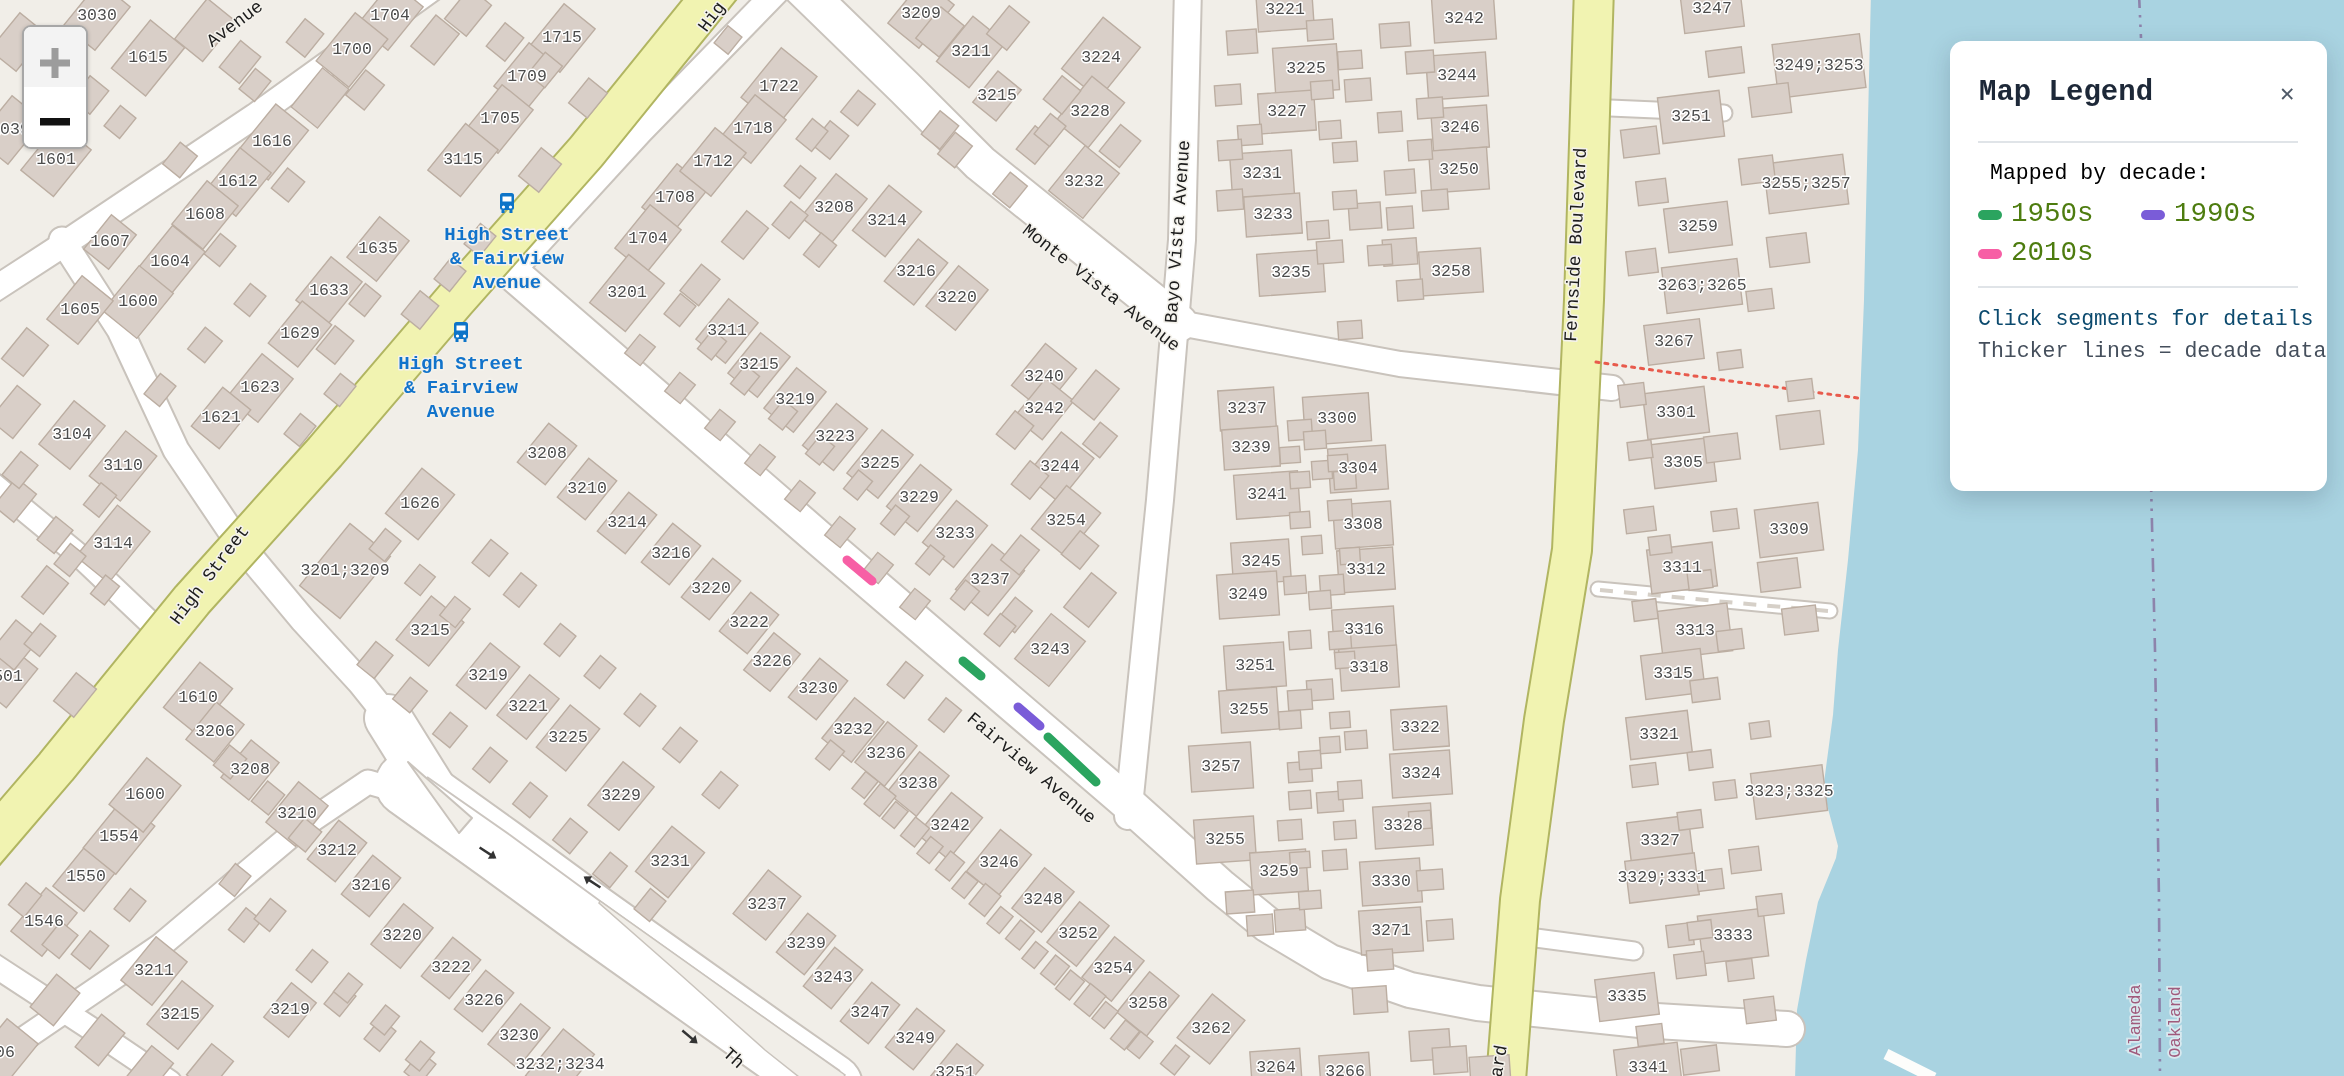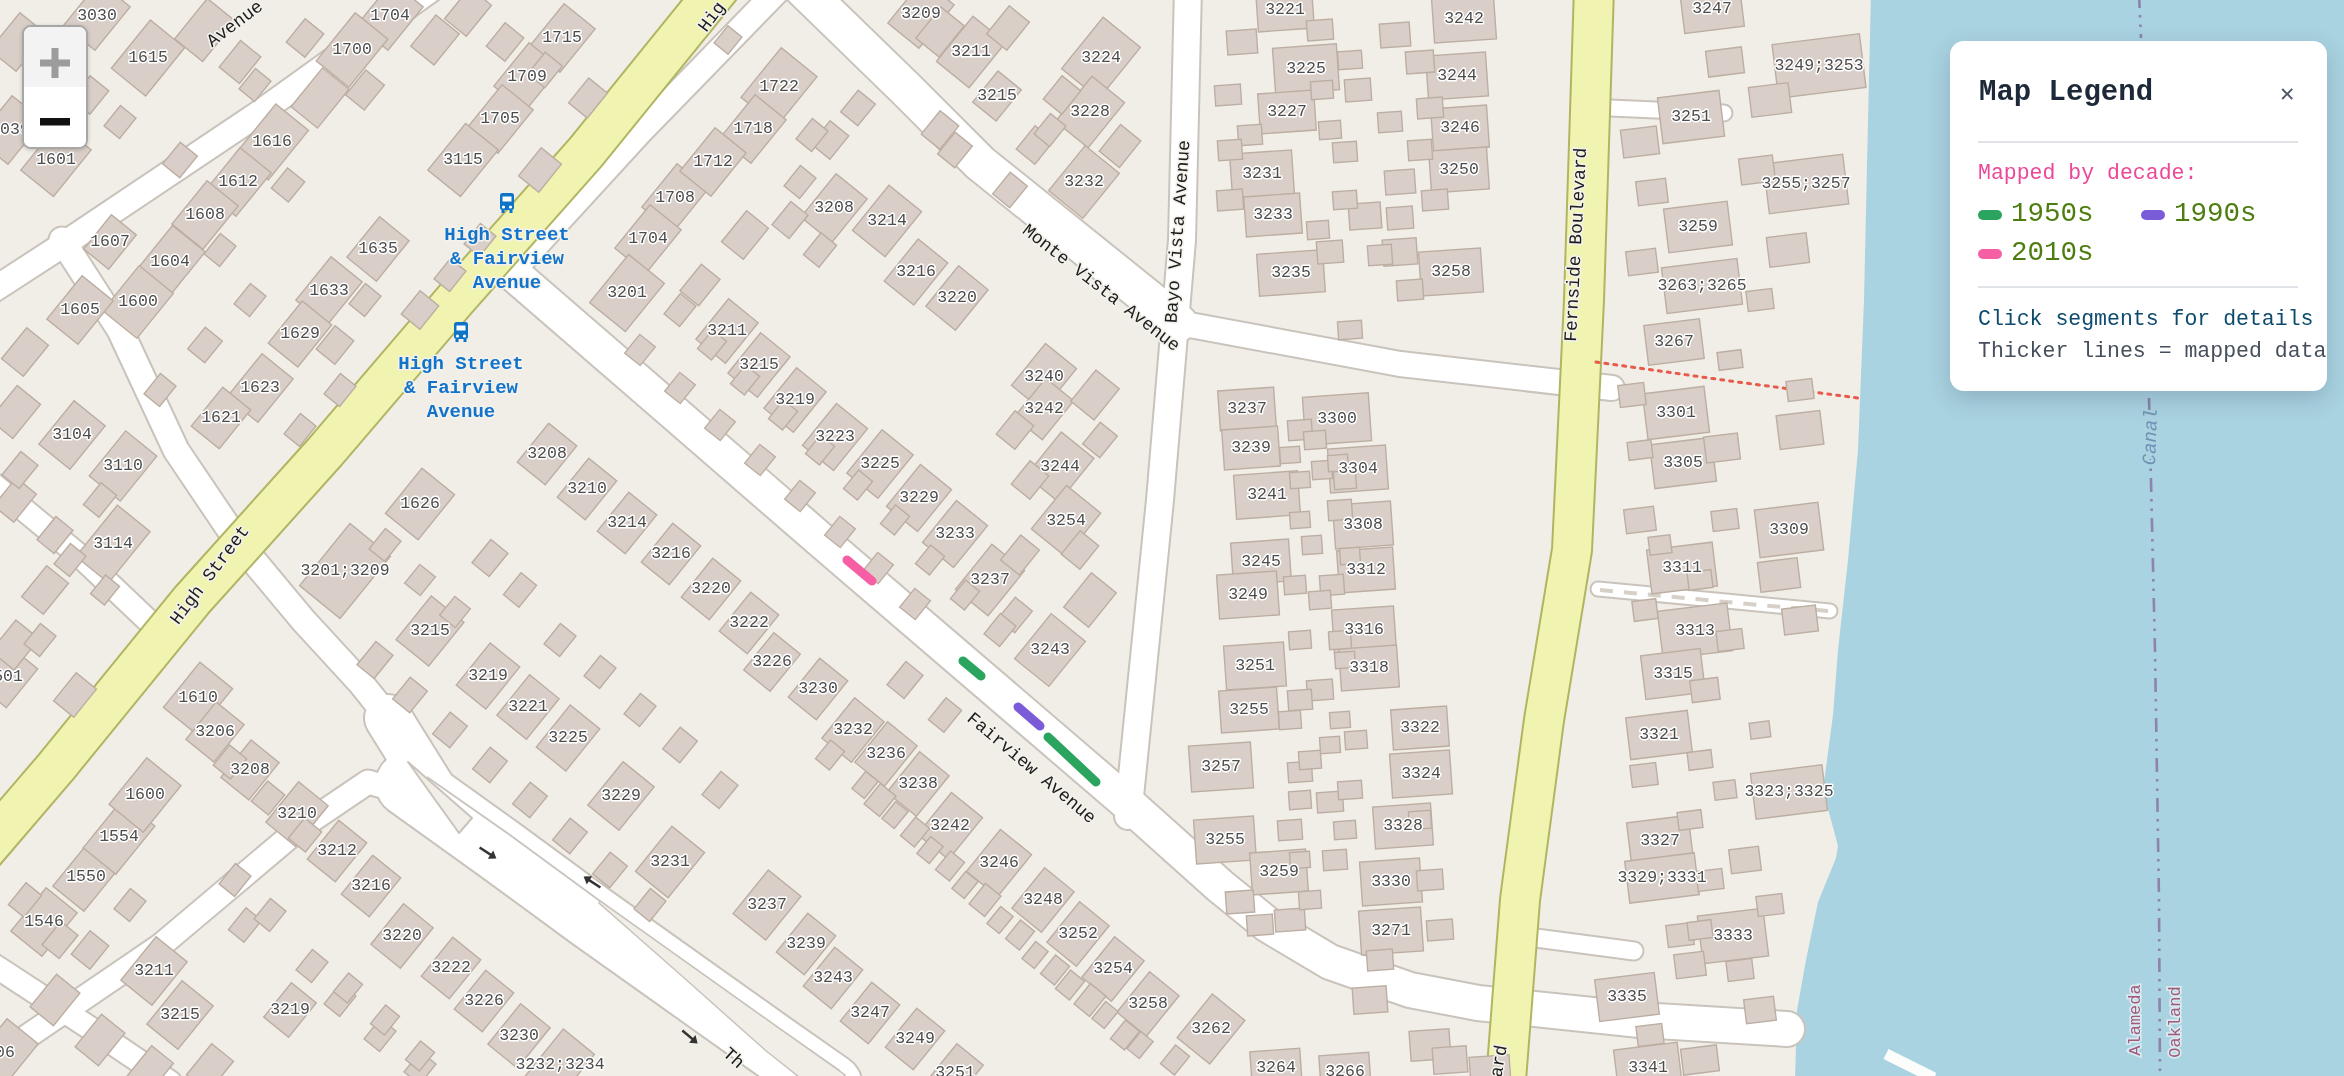--- a/index.html
+++ b/index.html
@@ -1,25 +1,25 @@
 <!DOCTYPE html>
 <html><head>
 <meta charset="utf-8">
 <style>
 html,body{margin:0;padding:0}
 #map{position:relative;width:2344px;height:1076px;overflow:hidden;font-family:Liberation Mono, monospace;background:#f1eee8}
 #map svg{position:absolute;left:0;top:0}
 .zbox{position:absolute;left:22px;top:25px;width:66px;height:124px;background:#fff;border:2px solid #a7a7a7;border-radius:9px;box-sizing:border-box;box-shadow:0 1px 4px rgba(0,0,0,0.2)}
 .zplus{position:absolute;left:0;top:0;width:100%;height:62px;background:#f3f3f3;border-bottom:1px solid #c3c3c3;border-radius:7px 7px 0 0}
 .zminus{position:absolute;left:0;bottom:0;width:100%;height:60px;background:#ffffff;border-radius:0 0 7px 7px}
-.legend{position:absolute;left:1950px;top:41px;width:377px;height:350px;background:#fff;border-radius:14px;box-shadow:0 8px 24px rgba(30,41,59,.2);box-sizing:border-box}
+.legend{position:absolute;left:1950px;top:41px;width:377px;height:450px;background:#fff;border-radius:14px;box-shadow:0 8px 24px rgba(30,41,59,.2);box-sizing:border-box}
 .lg-title{position:absolute;left:29px;top:37px;font-size:29px;font-weight:bold;color:#1d2838;line-height:29px}
 .lg-x{position:absolute;left:330px;top:42px;font-size:24px;color:#4f5a68;line-height:24px}
 .lg-hr1{position:absolute;left:28px;top:100px;width:320px;border-top:2px solid #e0e4e8}
-.lg-sub{position:absolute;left:28px;top:121px;font-size:21.5px;color:#ec4899;line-height:22px}
+.lg-sub{position:absolute;left:40px;top:121px;font-size:21.5px;color:#000000;line-height:22px}
 .lg-hr2{position:absolute;left:28px;top:245px;width:320px;border-top:2px solid #e0e4e8}
 .lg-t1{position:absolute;left:28px;top:267px;font-size:21.5px;color:#0c4a6e;line-height:22px}
 .lg-t2{position:absolute;left:28px;top:299px;font-size:21.5px;color:#454f5c;line-height:22px}
 .sw{position:absolute;width:24px;height:10px;border-radius:5px}
 .lg-item{position:absolute;font-size:27.5px;color:#4d7c0f;line-height:28px}
 </style>
 </head>
 <body>
 <div id="map">
 <svg width="2344" height="1076" viewBox="0 0 2344 1076">
@@ -1368,14 +1368,14 @@
 
 <div class="sw" style="left:191px;top:169px;background:#7a5cd8"></div>
 <div class="lg-item" style="left:224px;top:159px">1990s</div>
 
 <div class="sw" style="left:28px;top:208px;background:#f75fa5"></div>
 <div class="lg-item" style="left:61px;top:198px">2010s</div>
 <div class="lg-hr2"></div>
 
 <div class="lg-t1">Click segments for details</div>
 
-<div class="lg-t2">Thicker lines = mapped data</div>
+<div class="lg-t2">Thicker lines = decade data</div>
 </div>
 </div>
 </body></html>

